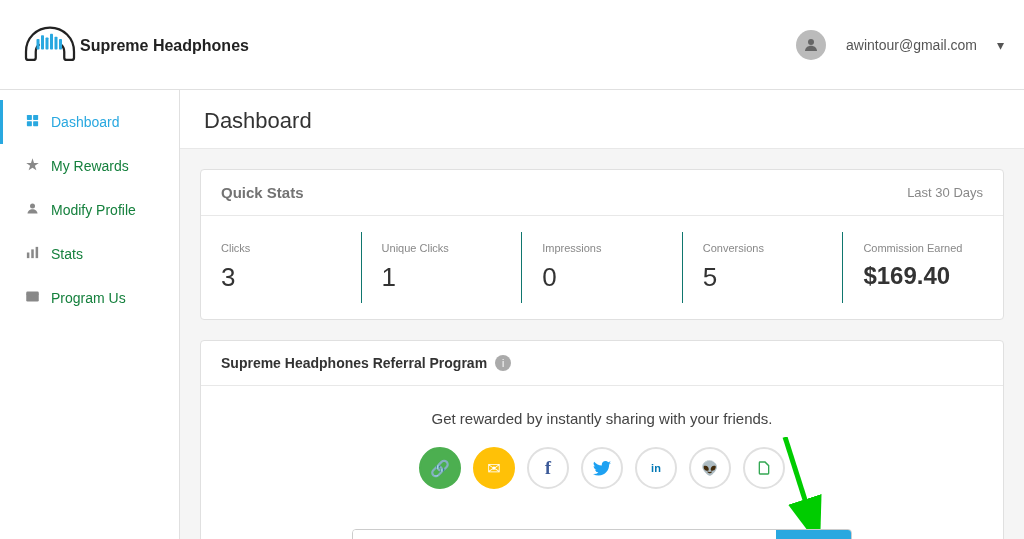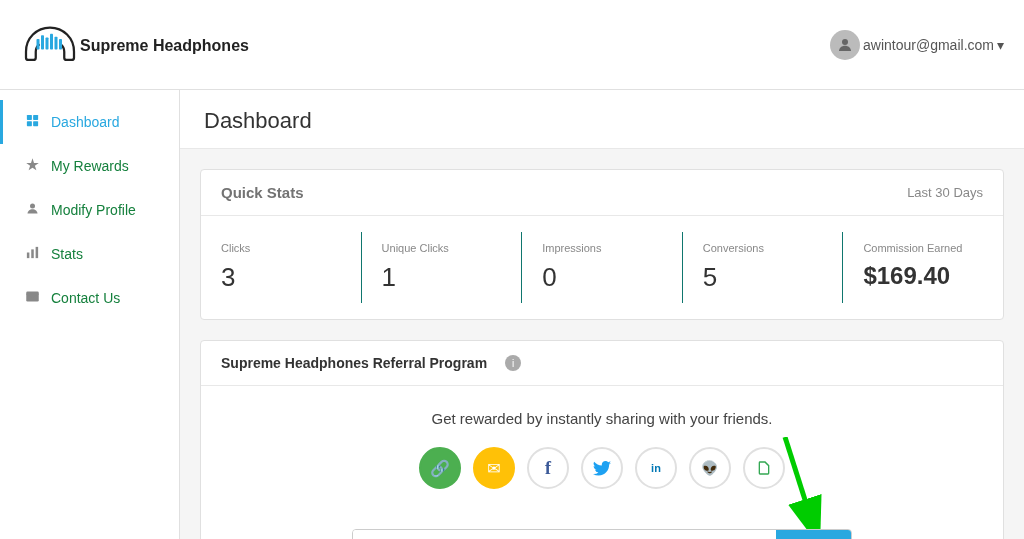--- a/index.html
+++ b/index.html
@@ -26,21 +26,21 @@
     }
     .brand-name {
       font-size: 16px;
       font-weight: 600;
       color: #222;
       margin-top: 2px;
     }
     .user-menu {
       display: flex;
       align-items: center;
-      gap: 3px;
+      gap: 20px;
       cursor: pointer;
       color: #555;
       font-size: 14px;
     }
     .user-avatar-icon {
       width: 30px;
       height: 30px;
       border-radius: 50%;
       background: #bbb;
       display: flex;
@@ -158,21 +158,21 @@
     .referral-card {
       background: #fff;
       border: 1px solid #e0e0e0;
       border-radius: 4px;
     }
     .referral-header {
       padding: 14px 20px;
       border-bottom: 1px solid #e8e8e8;
       display: flex;
       align-items: center;
-      gap: 18px;
+      gap: 8px;
     }
     .referral-title {
       font-size: 14px;
       font-weight: 600;
       color: #333;
     }
     .info-icon {
       width: 16px;
       height: 16px;
       border-radius: 50%;
@@ -325,21 +325,21 @@
       </span>
       <span>Stats</span>
     </div>
     <div class="sidebar-item">
       <span class="sidebar-icon">
         <svg width="15" height="15" viewBox="0 0 24 24" fill="#888">
             <rect x="2" y="4" width="20" height="16" rx="2"></rect>
             <path d="M2 8l10 6 10-6" stroke="#888" stroke-width="1.5" fill="none"></path>
           </svg>
       </span>
-      <span>Contact Us</span>
+      <span>Program Us</span>
     </div>
   </nav>
 
   <div class="main">
     <div class="page-header">Dashboard</div>
     <div class="content">
 
       <div class="card">
         <div class="card-header">
           <span class="card-title">Quick Stats</span>

